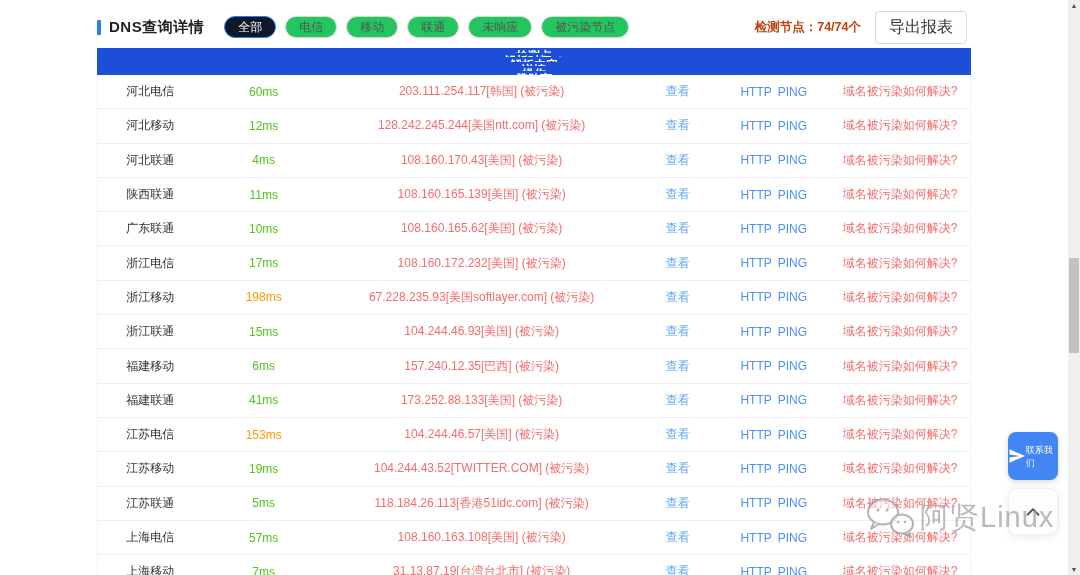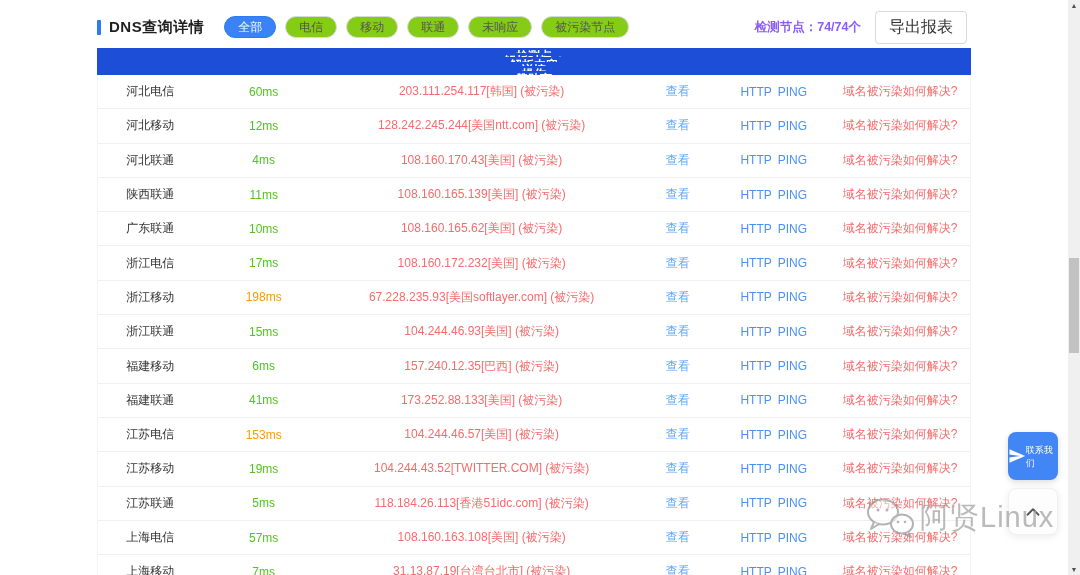--- a/index.html
+++ b/index.html
@@ -7,25 +7,25 @@
     font-family:"Liberation Sans","DejaVu Sans",sans-serif; }
   .page { position:relative; width:1080px; height:575px; background:#fff; overflow:hidden; }
 
   
   .toolbar { position:absolute; left:97px; top:12px; width:870px; height:30px;
     display:flex; align-items:center; justify-content:space-between;gap:14px; }
   .toolbar-left { display:flex; align-items:center; }
   .title-bar { width:4px; height:15px; background:#2a7cf0; margin-right:8px; border-radius:1px; }
   .page-title { font-size:15px; font-weight:700; color:#1f1f1f; letter-spacing:.5px; }
   .pills { display:flex; align-items:center; margin-left:20px; gap:9px; }
-  .pill { font-size:12px; color:#555; background:#84cc16; border:1px solid #d9d9d9;
+  .pill { font-size:12px; color:#555; background:#22c55e; border:1px solid #d9d9d9;
     border-radius:11px; padding:3px 13px; line-height:14px; cursor:pointer; white-space:nowrap; }
-  .pill.active { background:#3b82f6; border-color:#2a7cf0; color:#fff; }
+  .pill.active { background:#0f172a; border-color:#2a7cf0; color:#fff; }
   .toolbar-right { display:flex; align-items:center; gap:14px; }
-  .node-count { font-size:12.5px; color:#8b5cf6; font-weight:700; }
+  .node-count { font-size:12.5px; color:#c2410c; font-weight:700; }
   .export-btn { font-size:16px; color:#333; background:#fff; border:1px solid #d9d9d9;
     border-radius:4px; padding:5px 13px; cursor:pointer; }
 
   
   .dns-table { position:absolute; left:97px; top:48px; width:874px; }
   .thead { display:flex; align-items:center; height:27px; background:#1d4ed8;
     color:#fff; font-size:12px; font-weight:700;flex-direction:column; }
   .trow { display:flex; align-items:center; height:34.3px; background:#fff;
     border-bottom:1px solid #efefef; border-left:1px solid #f4f4f4; border-right:1px solid #f4f4f4; }
   .td,.th { text-align:center; font-size:12px; overflow:hidden; white-space:nowrap; }

